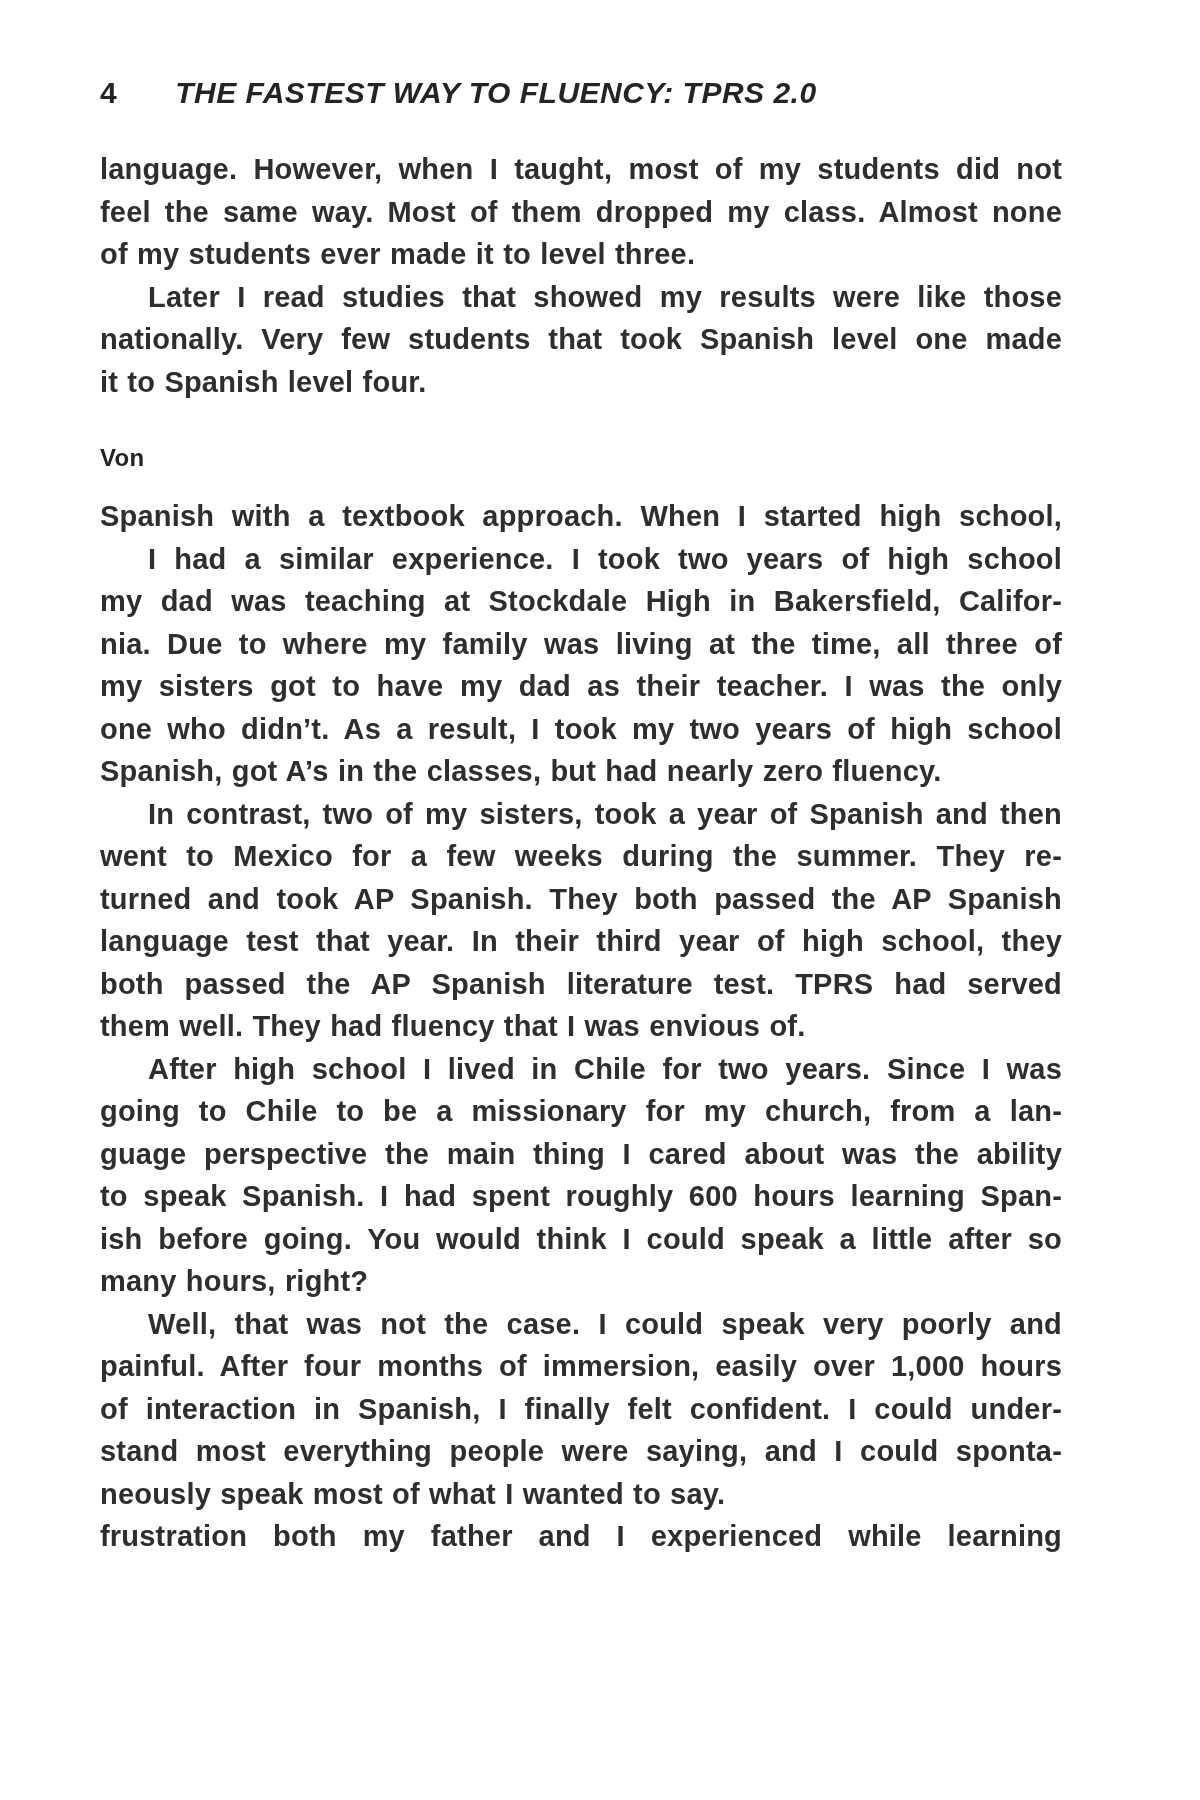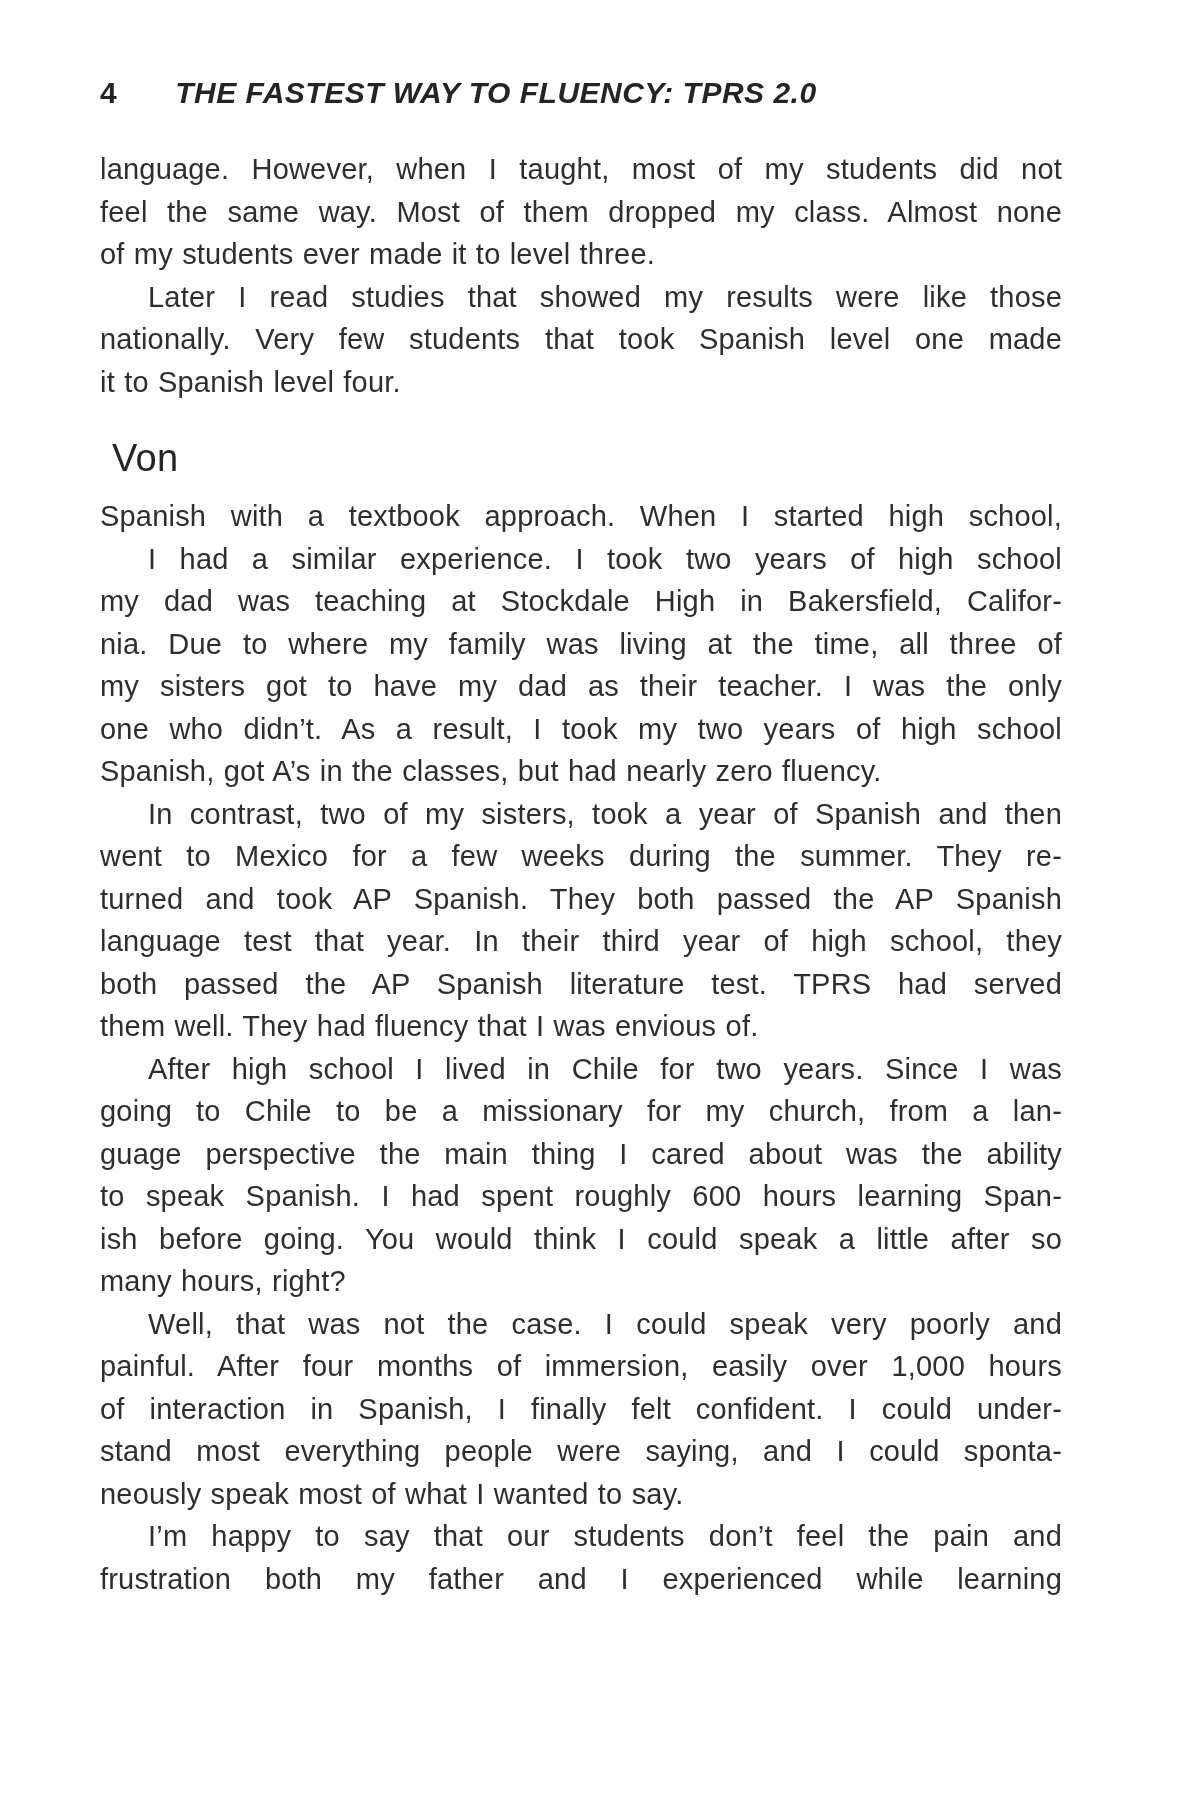--- a/index.html
+++ b/index.html
@@ -37,40 +37,41 @@
   }
   .page-body {
     margin-top: 40px;
     font-size: 29px;
     line-height: 42.5px;
     letter-spacing: 0.2px;
     word-spacing: 1px;
   }
   .paragraph {
     margin: 0;
+    font-weight: bold;
   }
   .line {
     text-align: justify;
     text-align-last: justify;
     white-space: normal;
   }
   .line.flush {
     text-align: center;
     text-align-last: left;
   }
   .line.indent {
     text-indent: 48px;
   }
   .section-heading {
-    font-size: 38px;
+    font-size: 24px;
     line-height: 38px;
-    font-weight: 400;
+    font-weight: 700;
     letter-spacing: 0.3px;
     color: #242424;
-    margin: 36px 0 18px 12px;
+    margin: 36px 0 18px 0;
   }
 </style>
 </head>
 <body>
 
 <div class="page">
   <header class="page-header">
     <span class="page-num">4</span>
     <span class="running-title">THE FASTEST WAY TO FLUENCY: TPRS 2.0</span>
   </header>
@@ -112,17 +113,16 @@
         <div class="line flush">many hours, right?</div>
       </div>
       <div class="paragraph">
         <div class="line indent">Well, that was not the case. I could speak very poorly and</div>
         <div class="line">painful. After four months of immersion, easily over 1,000 hours</div>
         <div class="line">of interaction in Spanish, I finally felt confident. I could under-</div>
         <div class="line">stand most everything people were saying, and I could sponta-</div>
         <div class="line flush">neously speak most of what I wanted to say.</div>
       </div>
       <div class="paragraph">
-        <div class="line indent">I’m happy to say that our students don’t feel the pain and</div>
         <div class="line">frustration both my father and I experienced while learning</div>
       </div>
     </main>
 </div>
 
 </body></html>

